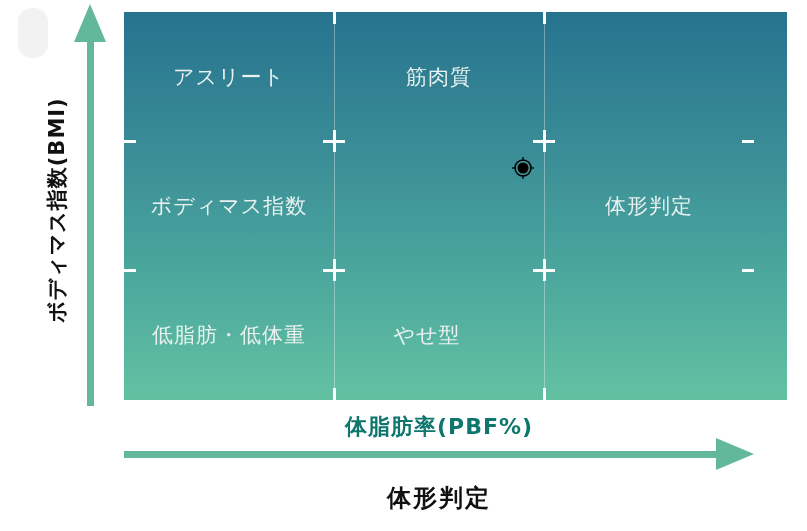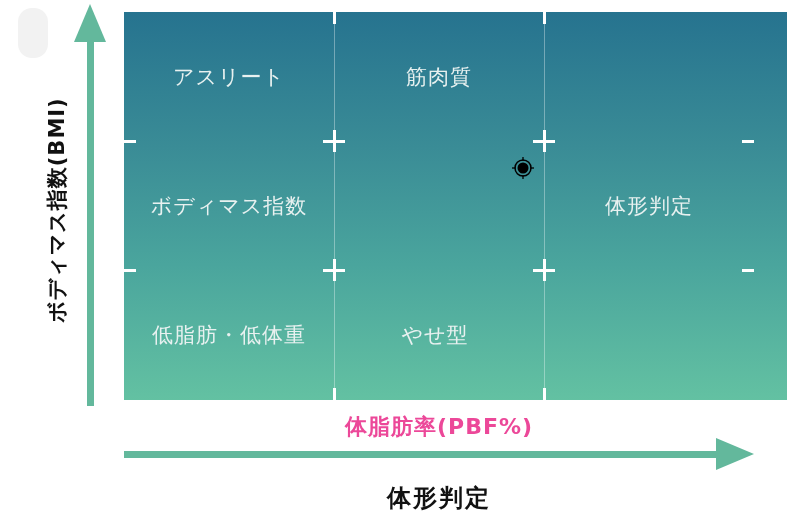--- a/index.html
+++ b/index.html
@@ -19,21 +19,21 @@
   .yaxis-head { position:absolute; left:74px; top:4px; width:0; height:0;
                 border-left:16px solid transparent; border-right:16px solid transparent;
                 border-bottom:38px solid #63b89c; }
   .xaxis-line { position:absolute; left:124px; top:451px; width:600px; height:7px; background:#63b89c; }
   .xaxis-head { position:absolute; left:716px; top:438px; width:0; height:0;
                 border-top:16px solid transparent; border-bottom:16px solid transparent;
                 border-left:38px solid #63b89c; }
   .ylabel { position:absolute; left:57px; top:210px; transform:translate(-50%,-50%) rotate(-90deg);
             white-space:nowrap; font-size:21px; font-weight:bold; color:#111; letter-spacing:1px; }
   .xlabel { position:absolute; left:439px; top:412px; transform:translateX(-50%);
-            font-size:22px; font-weight:bold; color:#ec4899; letter-spacing:1px; white-space:nowrap; }
+            font-size:22px; font-weight:bold; color:#0f766e; letter-spacing:1px; white-space:nowrap; }
   .title { position:absolute; left:439px; top:482px; transform:translateX(-50%);
            font-size:24px; font-weight:bold; color:#111; letter-spacing:2px; white-space:nowrap;font-family:Liberation Mono, monospace; }
   .marker { position:absolute; left:512px; top:157px; width:22px; height:22px; }
 </style>
 </head>
 <body>
 
 <div class="smudge"></div>
 
 <div class="yaxis-head"></div>
@@ -44,21 +44,21 @@
   <div class="vline" style="left:210px"></div>
   <div class="vline" style="left:420px"></div>
 
   <div class="cell" style="left:0;top:0">アスリート</div>
   <div class="cell" style="left:210px;top:0">筋肉質</div>
 
   <div class="cell" style="left:0;top:129.33px">ボディマス指数</div>
   <div class="cell" style="left:420px;top:129.33px">体形判定</div>
 
   <div class="cell" style="left:0;top:258.66px">低脂肪・低体重</div>
-  <div class="cell" style="left:206px;top:258.66px">やせ型</div>
+  <div class="cell" style="left:198px;top:258.66px">やせ型</div>
 
   <div class="cross-v" style="left:209px;top:0;height:12px"></div>
   <div class="cross-v" style="left:419px;top:0;height:12px"></div>
 
   <div class="cross-v" style="left:209px;top:376px;height:12px"></div>
   <div class="cross-v" style="left:419px;top:376px;height:12px"></div>
 
   <div class="cross-h" style="left:0;top:128px;width:12px"></div>
   <div class="cross-h" style="left:0;top:257px;width:12px"></div>
 

